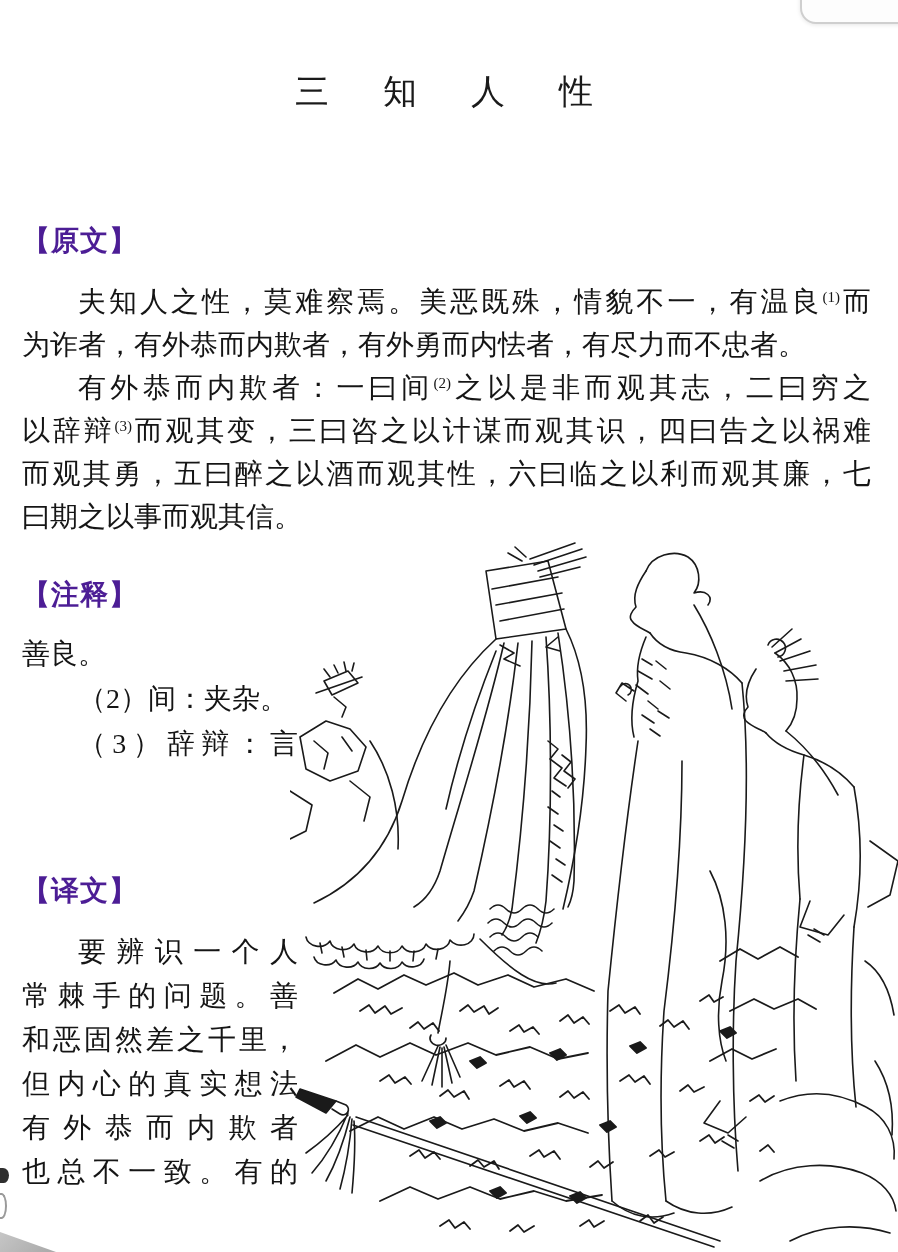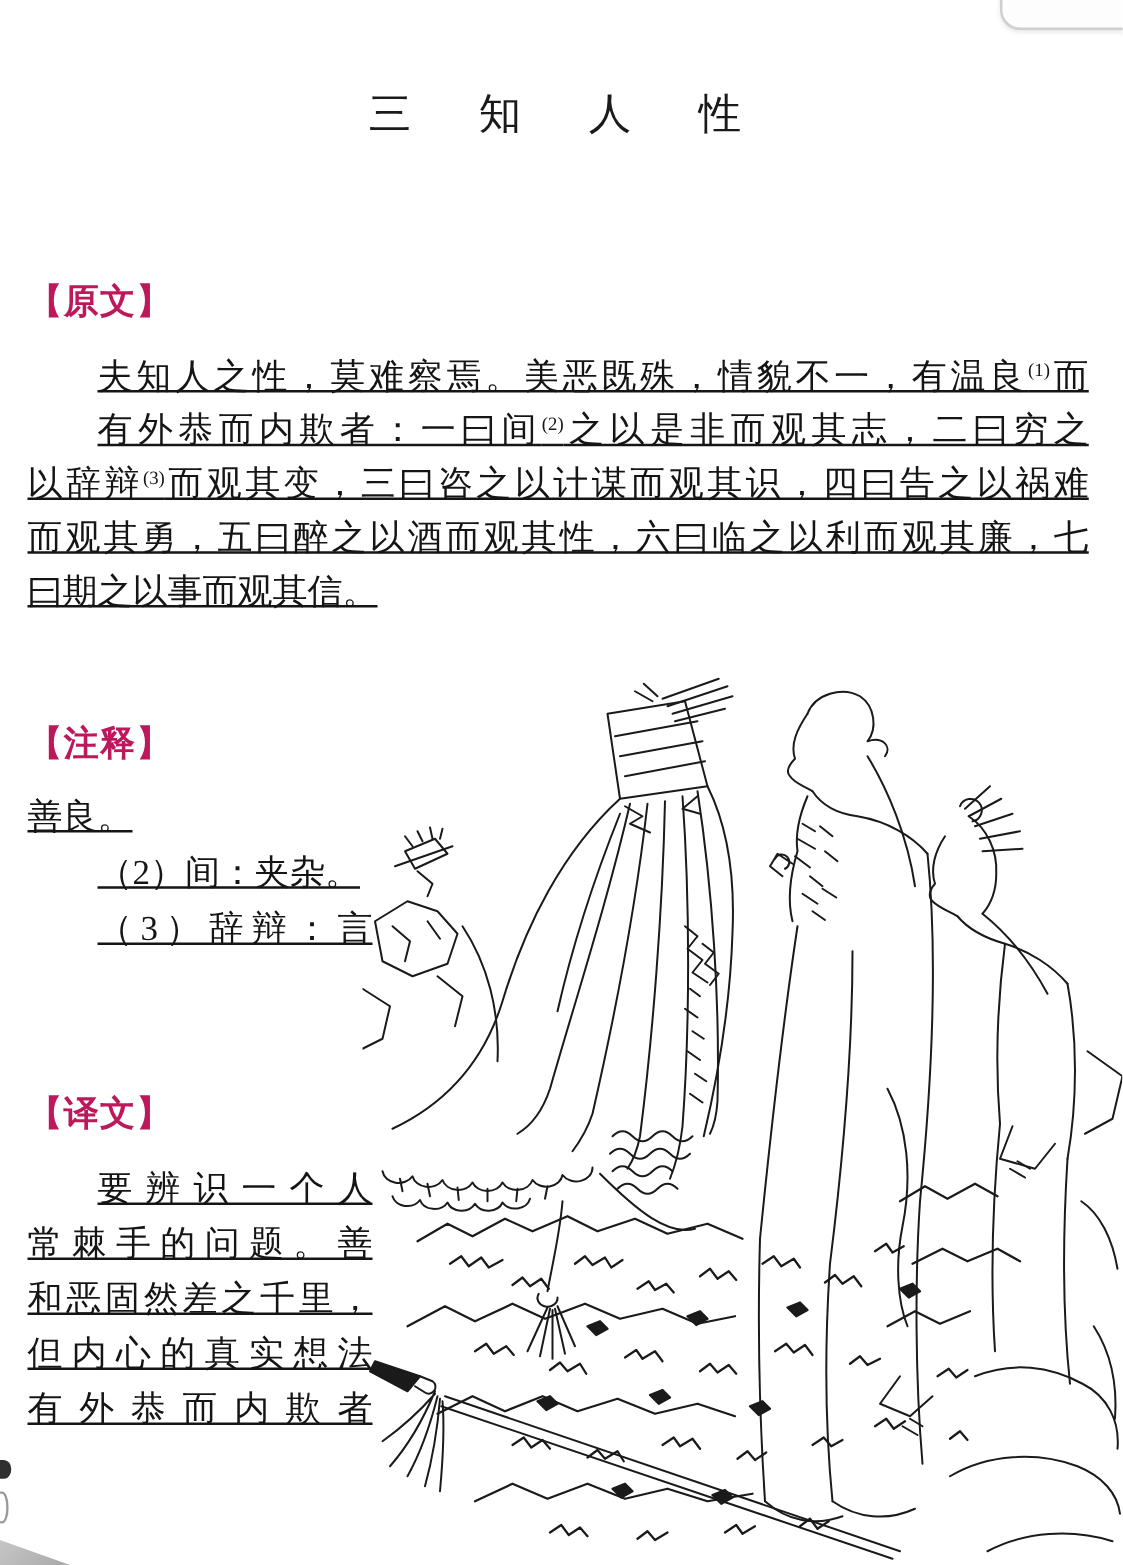--- a/index.html
+++ b/index.html
@@ -16,36 +16,36 @@
     text-align:center;
     font-size:34px;line-height:40px;
     letter-spacing:10px;
     font-weight:500;
   }
   .sec-heading{
     position:absolute;left:22px;
     font-family:"Liberation Sans","DejaVu Sans",sans-serif;
     font-weight:700;font-size:28px;line-height:34px;
     letter-spacing:1px;
-    color:#be185d;
+    color:#4c1d95;
   }
   #heading-original{top:224px;}
   #heading-notes{top:578px;}
   #heading-translation{top:874px;text-align:right;}
 
   .body-text{
     position:absolute;left:22px;
     font-size:28px;
     color:#151515;
   }
   #original-block{top:280px;width:849px;line-height:43px;}
   #notes-block{top:631px;width:276px;line-height:45px;}
   #translation-block{top:930px;width:276px;line-height:44px;}
 
-  .ln{display:block;text-align:justify;text-align-last:justify;text-decoration:underline;}
+  .ln{display:block;text-align:justify;text-align-last:justify;}
   .ln.last{text-align-last:left;}
   .ln.ind{text-indent:2em;}
   sup.fn{font-size:15px;line-height:0;vertical-align:9px;letter-spacing:0;}
 
   .illustration{
     position:absolute;left:290px;top:541px;width:608px;height:711px;
   }
   .illustration svg{display:block;width:608px;height:711px;}
 
   .corner-pill{
@@ -73,40 +73,42 @@
   }
 </style>
 </head>
 <body>
 
 <div class="page-title">三　知　人　性</div>
 
 <div class="sec-heading" id="heading-original">【原文】</div>
 <div class="body-text" id="original-block">
   <span class="ln ind"><span>夫知人之性，莫难察焉。美恶既殊，情貌不一，有温良</span><sup class="fn">(1)</sup><span>而</span></span>
+  <span class="ln last">为诈者，有外恭而内欺者，有外勇而内怯者，有尽力而不忠者。</span>
   <span class="ln ind"><span>有外恭而内欺者：一曰间</span><sup class="fn">(2)</sup><span>之以是非而观其志，二曰穷之</span></span>
   <span class="ln"><span>以辞辩</span><sup class="fn">(3)</sup><span>而观其变，三曰咨之以计谋而观其识，四曰告之以祸难</span></span>
   <span class="ln">而观其勇，五曰醉之以酒而观其性，六曰临之以利而观其廉，七</span>
   <span class="ln last">曰期之以事而观其信。</span>
 </div>
 
 <div class="sec-heading" id="heading-notes">【注释】</div>
 <div class="body-text" id="notes-block">
   <span class="ln last">善良。</span>
   <span class="ln ind last">（2）间：夹杂。</span>
   <span class="ln ind">（3）辞辩：言</span>
 </div>
 
 <div class="sec-heading" id="heading-translation">【译文】</div>
 <div class="body-text" id="translation-block">
   <span class="ln ind">要辨识一个人</span>
   <span class="ln">常棘手的问题。善</span>
   <span class="ln">和恶固然差之千里，</span>
   <span class="ln">但内心的真实想法</span>
   <span class="ln">有外恭而内欺者</span>
+  <span class="ln">也总不一致。有的</span>
 </div>
 
 <div class="illustration">
   <svg viewBox="0 0 608 711" fill="none" stroke="#1a1a1a" stroke-width="1.6" stroke-linecap="round" stroke-linejoin="round">
 
     <g>
       <path d="M34,140 l24,-10 l10,12 l-26,12 z"></path>
       <path d="M26,152 l46,-16"></path>
       <path d="M40,136 l-6,-8 M48,132 l-4,-8 M56,130 l-2,-9 M62,130 l2,-8"></path>
       <path d="M44,156 l12,10 l-4,10"></path>

